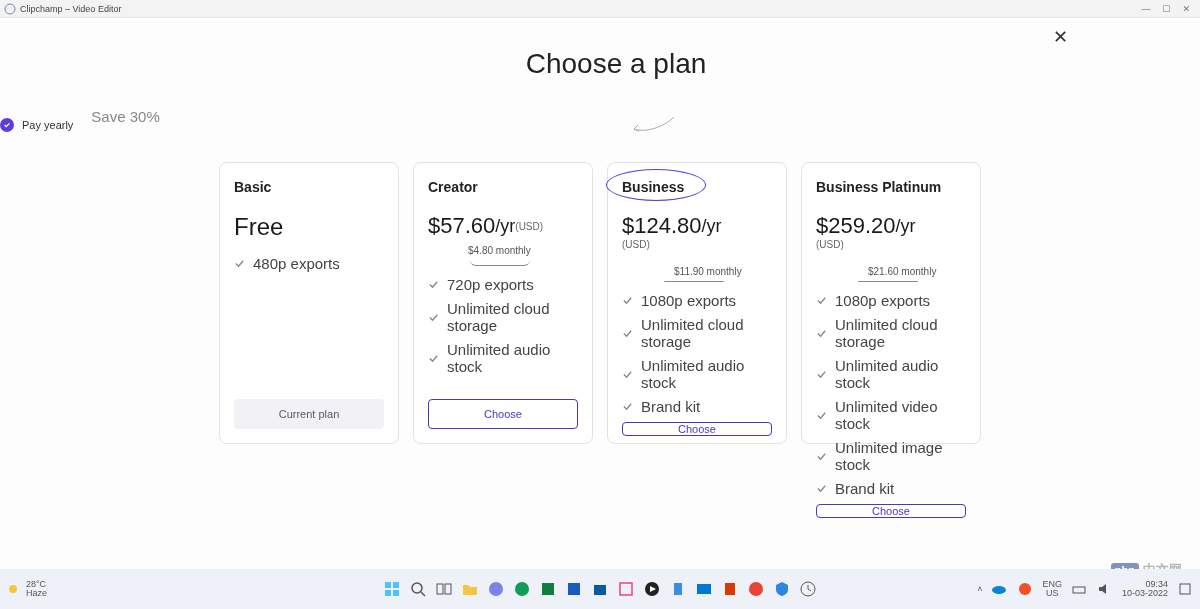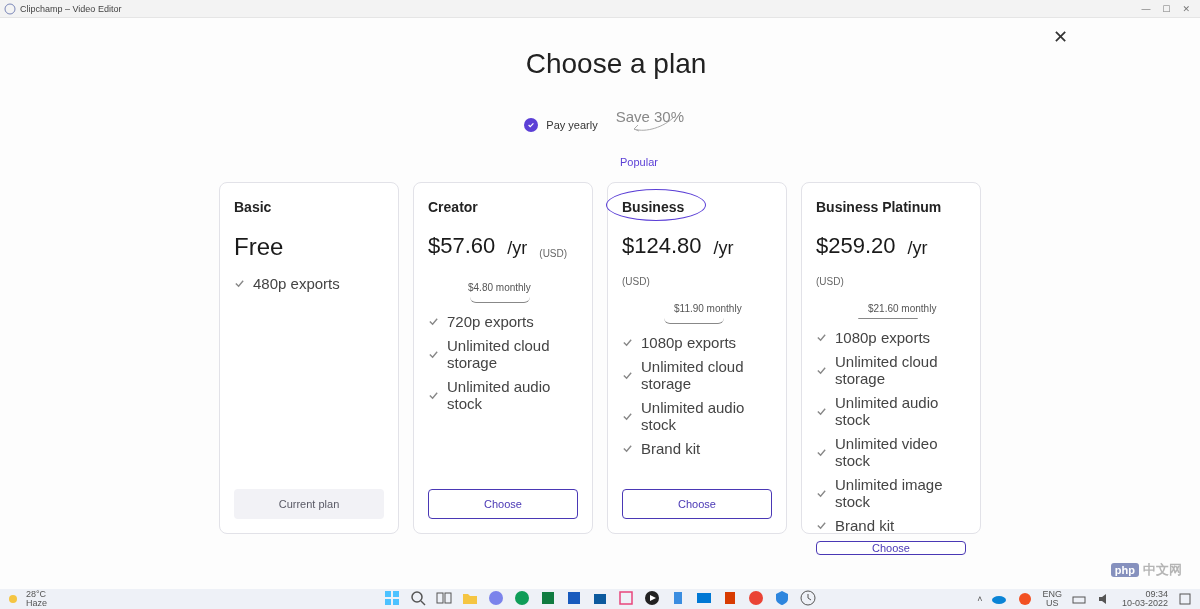--- a/index.html
+++ b/index.html
@@ -40,21 +40,20 @@
     .page-title {
       font-size: 28px;
       color: #222;
       font-weight: 400;
       margin-bottom: 36px;
       padding-left: 32px;
     }
     .pay-row {
       display:flex;
       align-items:center;
-      justify-content:center;
       gap:8px;
       margin-bottom: 22px;
       position: relative;
     }
     .check-circle {
       width:14px; height:14px; border-radius:50%;
       background:#5b3fd6; display:flex; align-items:center; justify-content:center;
     }
     .check-circle svg { width:8px; height:8px; }
     .pay-label { font-size:11px; color:#333;}
@@ -69,26 +68,26 @@
       padding: 6px 0 0 0;
     }
     .card {
       width:180px;
       border:1px solid #e2e2e8;
       border-radius:8px;
       padding:16px 14px 14px 14px;
       text-align:left;
       display:flex;
       flex-direction:column;
-      height:352px;
+      height:282px;
       background:#fff;
     }
     .plan-name { font-size:14px; font-weight:600; color:#232323; margin-bottom:18px;}
     .price-free { font-size:24px; color:#1a1a1a; margin-bottom:14px;}
-    .price-line { display:flex; align-items:flex-end; gap:12px; margin-bottom:17px;}
+    .price-line { display:flex; align-items:center; gap:0; margin-bottom:0;}
     .price-main { font-size:22px; color:#1a1a1a;}
     .price-per { font-size:18px; color:#1a1a1a;}
     .currency { font-size:10px; color:#666;}
     .currency.below { margin-left:0; margin-bottom:10px;}
     .monthly-text { font-size:10px; color:#555; margin:6px 0 4px 40px;}
     .monthly-text.center { margin-left:52px;}
     .divider-curve { width:60px; height:6px; border-bottom:1px solid #888; border-radius:0 0 40px 40px; margin:0 0 10px 42px;}
     .feat { display:flex; align-items:center; gap:8px; font-size:15px; color:#444; margin-bottom:7px;}
     .feat svg { width:11px; height:11px; flex-shrink:0;}
     .spacer { flex:1;}
@@ -106,22 +105,22 @@
     .circle-highlight {
       position:absolute;
       width:100px; height:32px;
       border:1.5px solid #5b3fd6;
       border-radius:50%;
       pointer-events:none;
     }
     .curve-arrow { position:absolute; left:632px; width:46px; height:20px;}
     .taskbar {
       position:absolute; bottom:0; left:0; right:0;
-      height:20px; background:#eef1f7;
-      display:flex; 
+      height:40px; background:#eef1f7;
+      display:flex; align-items:center;
       padding:0 6px;
       font-size:9px; color:#555;
     }
     .weather { display:flex; align-items:center; gap:6px;}
     .weather-icon { width:14px; height:14px;}
     .weather-text { display:flex; flex-direction:column; line-height:1;}
     .tb-center { position:absolute; left:50%; transform:translateX(-50%); display:flex; gap:8px; align-items:center;}
     .tb-icon { width:18px; height:18px; border-radius:3px; display:flex; align-items:center; justify-content:center; font-size:12px;}
     .tb-right { margin-left:auto; display:flex; align-items:center; gap:8px;}
     .tb-time { display:flex; flex-direction:column; line-height:1; text-align:right;}
@@ -163,23 +162,20 @@
         </svg>
     </span>
     <span class="pay-label">Pay yearly</span>
     <svg class="curve-arrow" viewBox="0 0 46 20">
       <path d="M2 14 C 14 18, 32 12, 42 2" stroke="#aaa" stroke-width="1" fill="none"></path>
       <path d="M2 14 L6 10 M2 14 L7 16" stroke="#aaa" stroke-width="1" fill="none"></path>
     </svg>
     <div class="save-wrap"><span class="save-text">Save 30%</span></div>
   </div>
 
-  <div class="popular-holder">
-    <span class="popular">Popular</span>
-  </div>
 
   <div class="plans" id="plans-row">
       <div class="card" style="position: relative;">
         <div class="plan-name">Basic</div>
         <div class="price-free">Free</div>
         <div class="feat">
           <svg viewBox="0 0 12 12">
             <path d="M2 6 L5 9 L10 3" stroke="#888" stroke-width="1.5" fill="none"></path>
           </svg>
           <span>480p exports</span>

